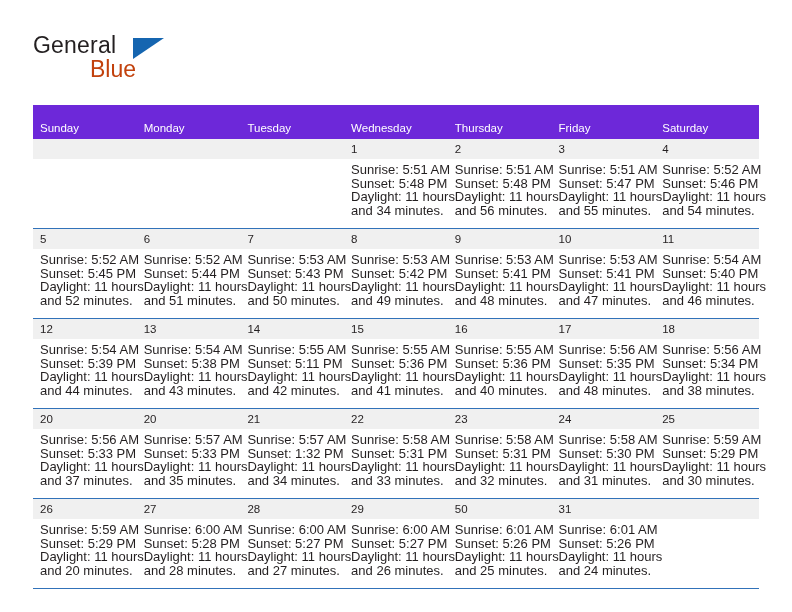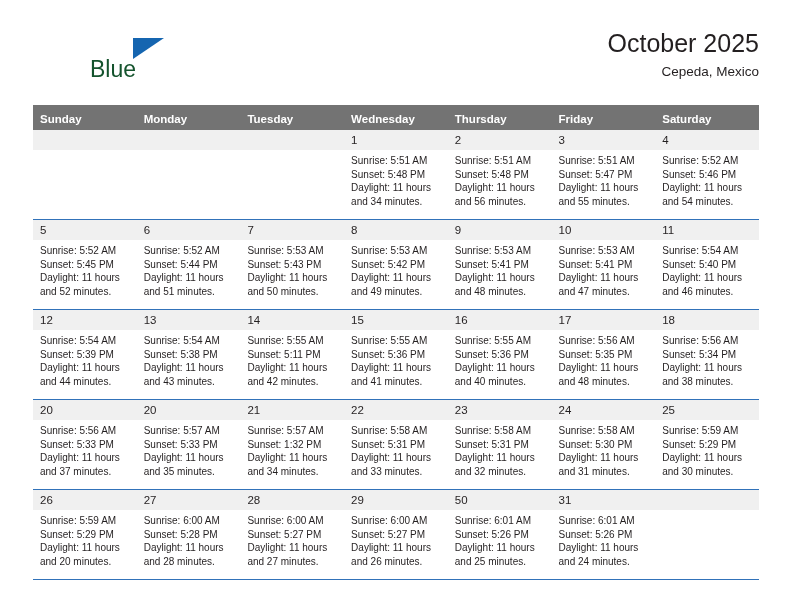--- a/index.html
+++ b/index.html
@@ -43,21 +43,21 @@
     font-size: 23px;
     letter-spacing: .2px;
     color: #231f20;
     font-family: "Liberation Sans", sans-serif;
   }
   .brand-blue {
     position: absolute;
     left: 57px;
     top: 24px;
     font-size: 23px;
-    color: #14532d;
+    color: #c2410c;
     font-family: "Liberation Sans", sans-serif;
   }
   .brand-triangle {
     position: absolute;
     left: 100px;
     top: 6px;
     width: 0;
     height: 0;
     border-left: 31px solid #1565b0;
     border-bottom: 21px solid transparent;
@@ -86,26 +86,26 @@
   
   .calendar {
     position: absolute;
     left: 33px;
     top: 105px;
     width: 726px;
     border-collapse: collapse;
     table-layout: fixed;
   }
   .calendar th {
-    background: #737373;
+    background: #6d28d9;
     color: #ffffff;
     font-size: 11.5px;
-    font-weight: bold;
+    font-weight: normal;
     text-align: left;
-    padding: 7px 0 4px 7px;
+    padding: 16px 0 4px 7px;
     height: 14px;
     border: none;
   }
   .calendar td {
     vertical-align: top;
     padding: 0;
     height: 89px;
     border: none;
     border-bottom: 1px solid #3172b9;
     background: #ffffff;
@@ -119,47 +119,44 @@
     color: #231f20;
     padding: 3px 0 3px 7px;
     height: 14px;
     line-height: 14px;
   }
   .daynum.empty {
     color: transparent;
   }
   .cell-body {
     padding: 4px 6px 0 7px;
-    font-size: 10px;
+    font-size: 13px;
     line-height: 13.6px;
     color: #231f20;
   }
   .cell-body div {
     white-space: nowrap;
   }
   .blank .daynum {
     background: #f0f0f0;
   }
 </style>
 </head>
 <body>
 
 <div class="page">
 
   <div class="header">
 
     <div class="brand">
+      <span class="brand-general">General</span>
       <span class="brand-triangle"></span>
       <span class="brand-blue">Blue</span>
     </div>
 
-    <div class="title-block">
-      <div class="month-title">October 2025</div>
-      <div class="location-title">Cepeda, Mexico</div>
-    </div>
 
   </div>
 
   <table class="calendar">
     <thead>
       <tr>
         <th>Sunday</th>
         <th>Monday</th>
         <th>Tuesday</th>
         <th>Wednesday</th>

